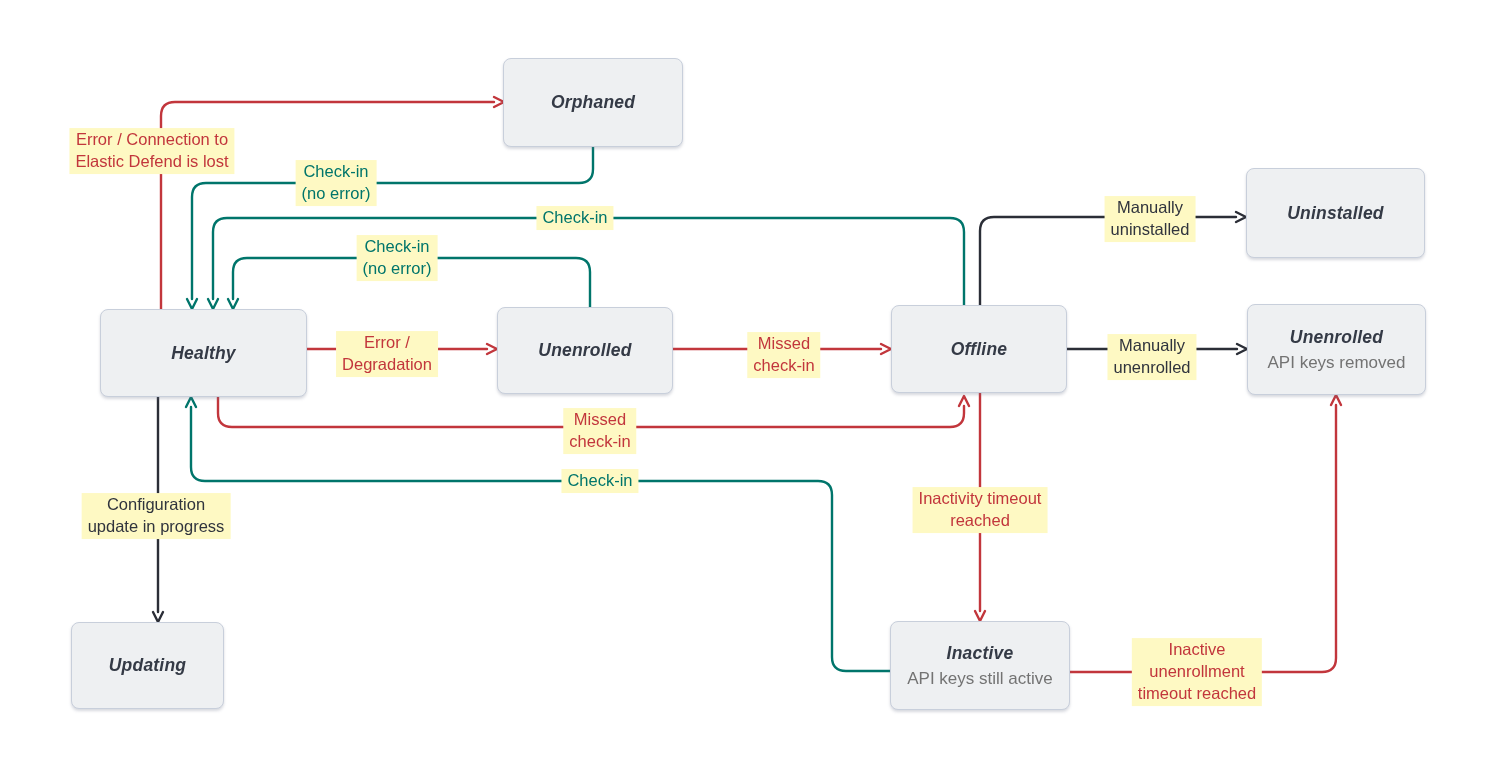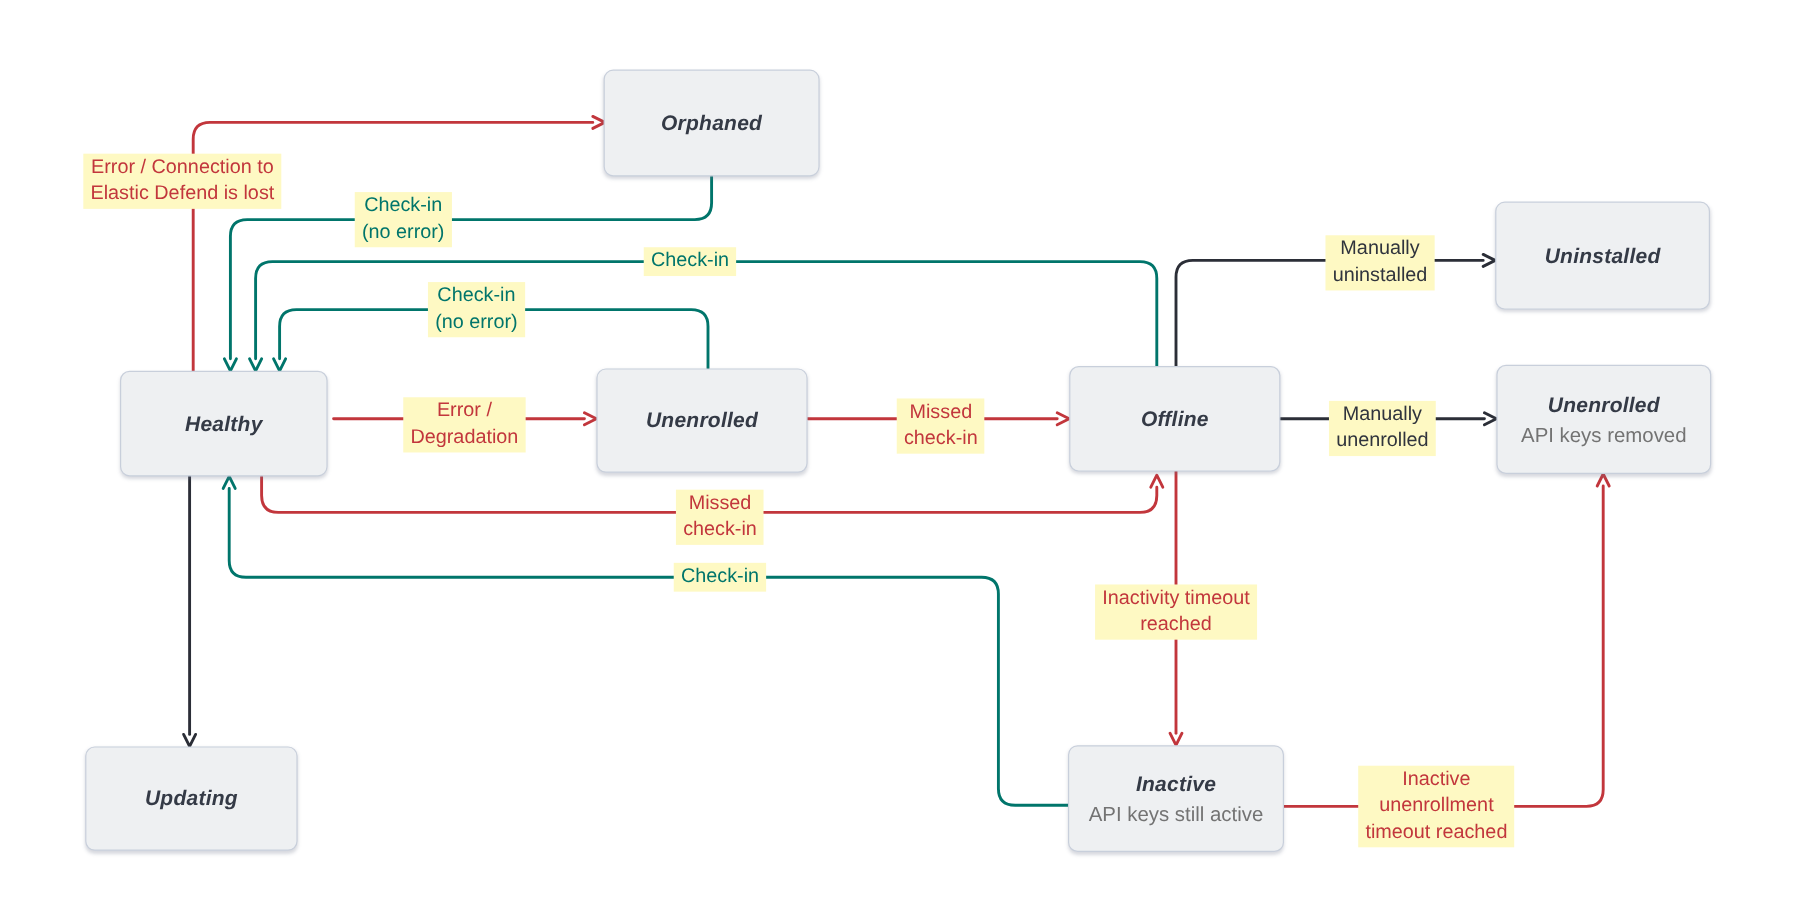--- a/index.html
+++ b/index.html
@@ -107,50 +107,52 @@
 check-in</div>
   <div class="elabel dark" style="left:1150px; top:219px;">Manually
 uninstalled</div>
   <div class="elabel dark" style="left:1152px; top:357px;">Manually
 unenrolled</div>
   <div class="elabel red" style="left:600px;  top:431px;">Missed
 check-in</div>
   <div class="elabel teal" style="left:600px;  top:481px;">Check-in</div>
   <div class="elabel red" style="left:980px;  top:510px;">Inactivity timeout
 reached</div>
+  <div class="elabel dark" style="left:156px;  top:516px;">Configuration
+update in progress</div>
   <div class="elabel red" style="left:1197px; top:672px;">Inactive
 unenrollment
 timeout reached</div>
 
   <div class="node" style="left:503px; top:58px;  width:180px; height:89px;">
     <div class="title">Orphaned</div>
   </div>
 
   <div class="node" style="left:1246px; top:168px; width:179px; height:90px;">
     <div class="title">Uninstalled</div>
   </div>
 
-  <div class="node" style="left:100px; top:309px; width:173px; height:88px;">
+  <div class="node" style="left:100px; top:309px; width:207px; height:88px;">
     <div class="title">Healthy</div>
   </div>
 
   <div class="node" style="left:497px; top:307px; width:176px; height:87px;">
     <div class="title">Unenrolled</div>
   </div>
 
   <div class="node" style="left:891px; top:305px; width:176px; height:88px;">
     <div class="title">Offline</div>
   </div>
 
   <div class="node" style="left:1247px; top:304px; width:179px; height:91px;">
     <div class="title">Unenrolled</div>
     <div class="sub">API keys removed</div>
   </div>
 
-  <div class="node" style="left:71px; top:622px; width:177px; height:87px;">
+  <div class="node" style="left:71px; top:622px; width:153px; height:87px;">
     <div class="title">Updating</div>
   </div>
 
   <div class="node" style="left:890px; top:621px; width:180px; height:89px;">
     <div class="title">Inactive</div>
     <div class="sub">API keys still active</div>
   </div>
 
 </div>
 

